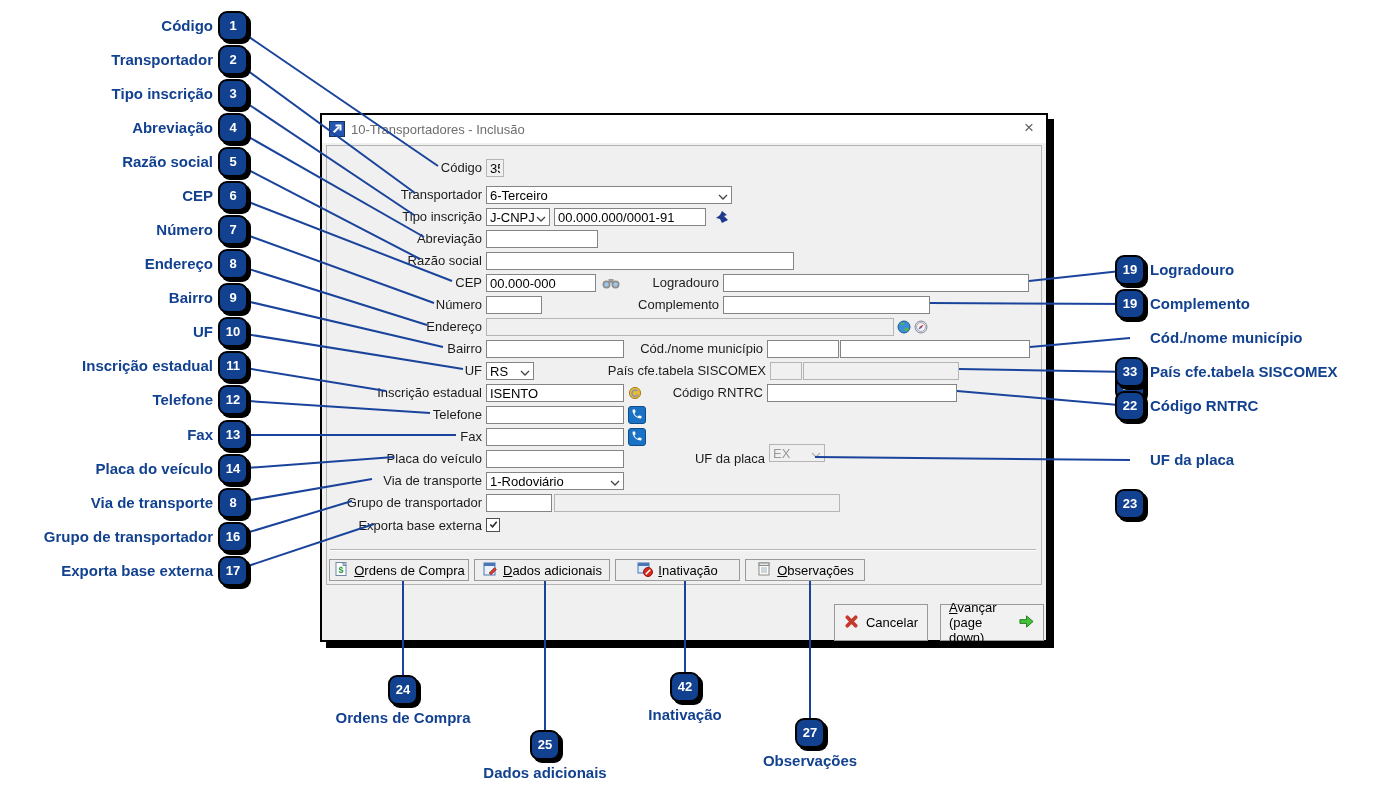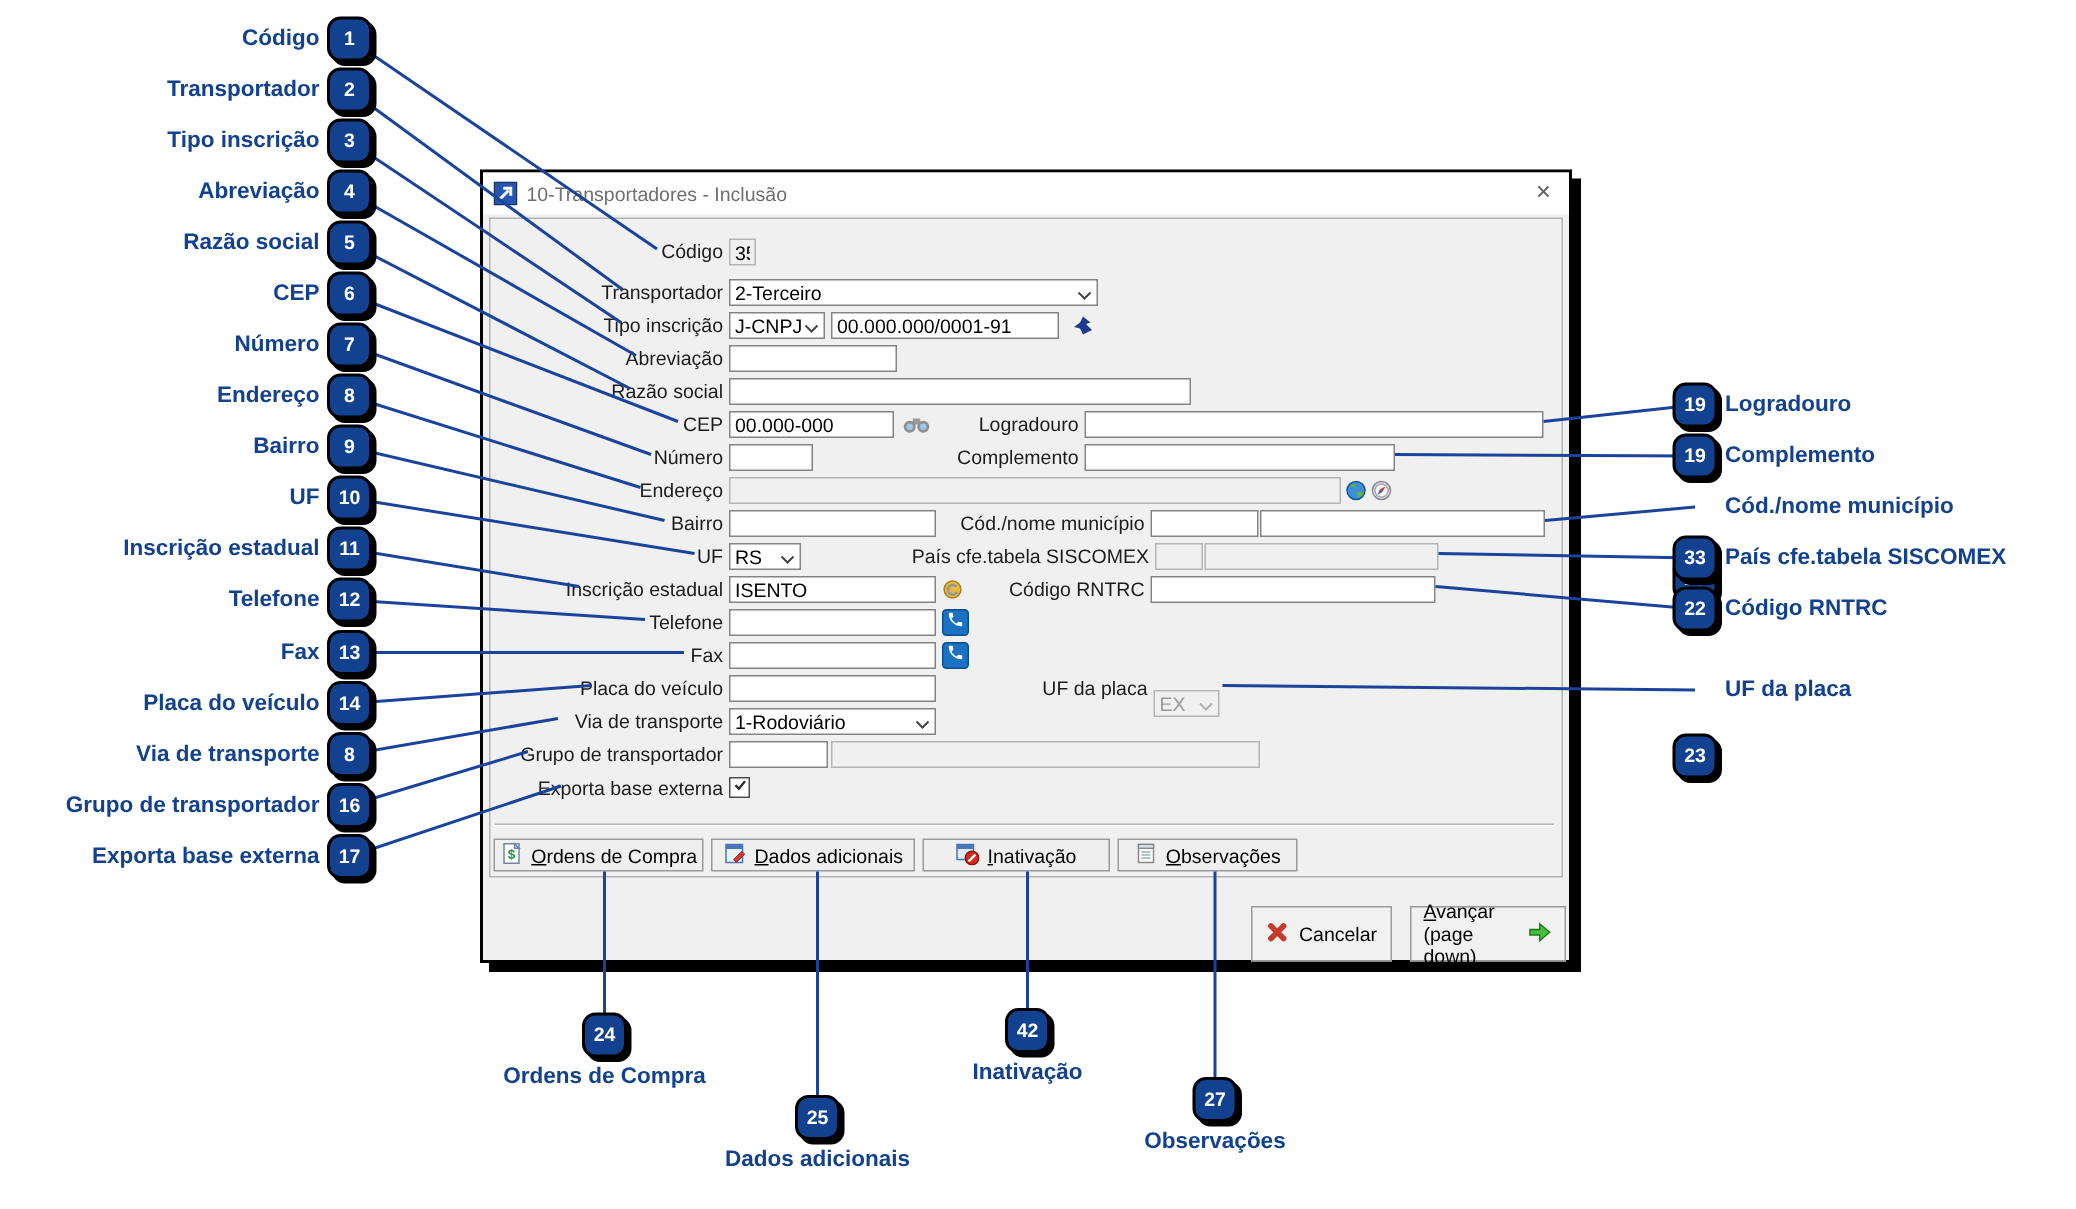--- a/index.html
+++ b/index.html
@@ -99,21 +99,21 @@
       <span class="close-x">×</span>
     </div>
 
     <div class="groupbox"></div>
 
     <div class="flabel" style="left:20px;top:44px;width:140px">Código</div>
     <input class="tb dis ctr" style="left: 164px; top: 44px; width: 18px;" value="351">
 
     <div class="flabel" style="left:20px;top:71px;width:140px">Transportador</div>
     <div class="combo" style="left:164px;top:71px;width:246px">
-      <span class="cval">2-Terceiro</span>
+      <span class="cval">6-Terceiro</span>
       <span><svg width="10" height="6" viewBox="0 0 10 6">
             <polyline points="1,1 5,5 9,1" fill="none" stroke="#444" stroke-width="1.3"></polyline>
           </svg></span>
     </div>
 
     <div class="flabel" style="left:20px;top:93px;width:140px">Tipo inscrição</div>
     <div class="combo" style="left:164px;top:93px;width:64px">
       <span class="cval">J-CNPJ</span>
       <span><svg width="10" height="6" viewBox="0 0 10 6">
             <polyline points="1,1 5,5 9,1" fill="none" stroke="#444" stroke-width="1.3"></polyline>
@@ -208,21 +208,21 @@
     <input class="tb" style="left: 164px; top: 313px; width: 138px;" value="">
     <div class="iconbtn" style="left:306px;top:313px">
       <span><svg viewBox="0 0 24 24" width="12" height="12">
             <path fill="#fff" d="M6.62 10.79c1.44 2.83 3.76 5.14 6.59 6.59l2.2-2.2c.27-.27.67-.36 1.02-.24 1.12.37 2.33.57 3.57.57.55 0 1 .45 1 1V20c0 .55-.45 1-1 1-9.39 0-17-7.61-17-17 0-.55.45-1 1-1h3.5c.55 0 1 .45 1 1 0 1.25.2 2.45.57 3.57.11.35.03.74-.25 1.02l-2.2 2.2z"></path>
           </svg></span>
     </div>
 
     <div class="flabel" style="left:20px;top:335px;width:140px">Placa do veículo</div>
     <input class="tb" style="left: 164px; top: 335px; width: 138px;" value="">
     <div class="flabel" style="left:300px;top:335px;width:143px">UF da placa</div>
-    <div class="combo dis" style="left:447px;top:345px;width:44px">
+    <div class="combo dis" style="left:447px;top:329px;width:56px">
       <span class="cval">EX</span>
       <span><svg width="10" height="6" viewBox="0 0 10 6">
             <polyline points="1,1 5,5 9,1" fill="none" stroke="#b0b0b0" stroke-width="1.3"></polyline>
           </svg></span>
     </div>
 
     <div class="flabel" style="left:20px;top:357px;width:140px">Via de transporte</div>
     <div class="combo" style="left:164px;top:357px;width:138px">
       <span class="cval">1-Rodoviário</span>
       <span><svg width="10" height="6" viewBox="0 0 10 6">

